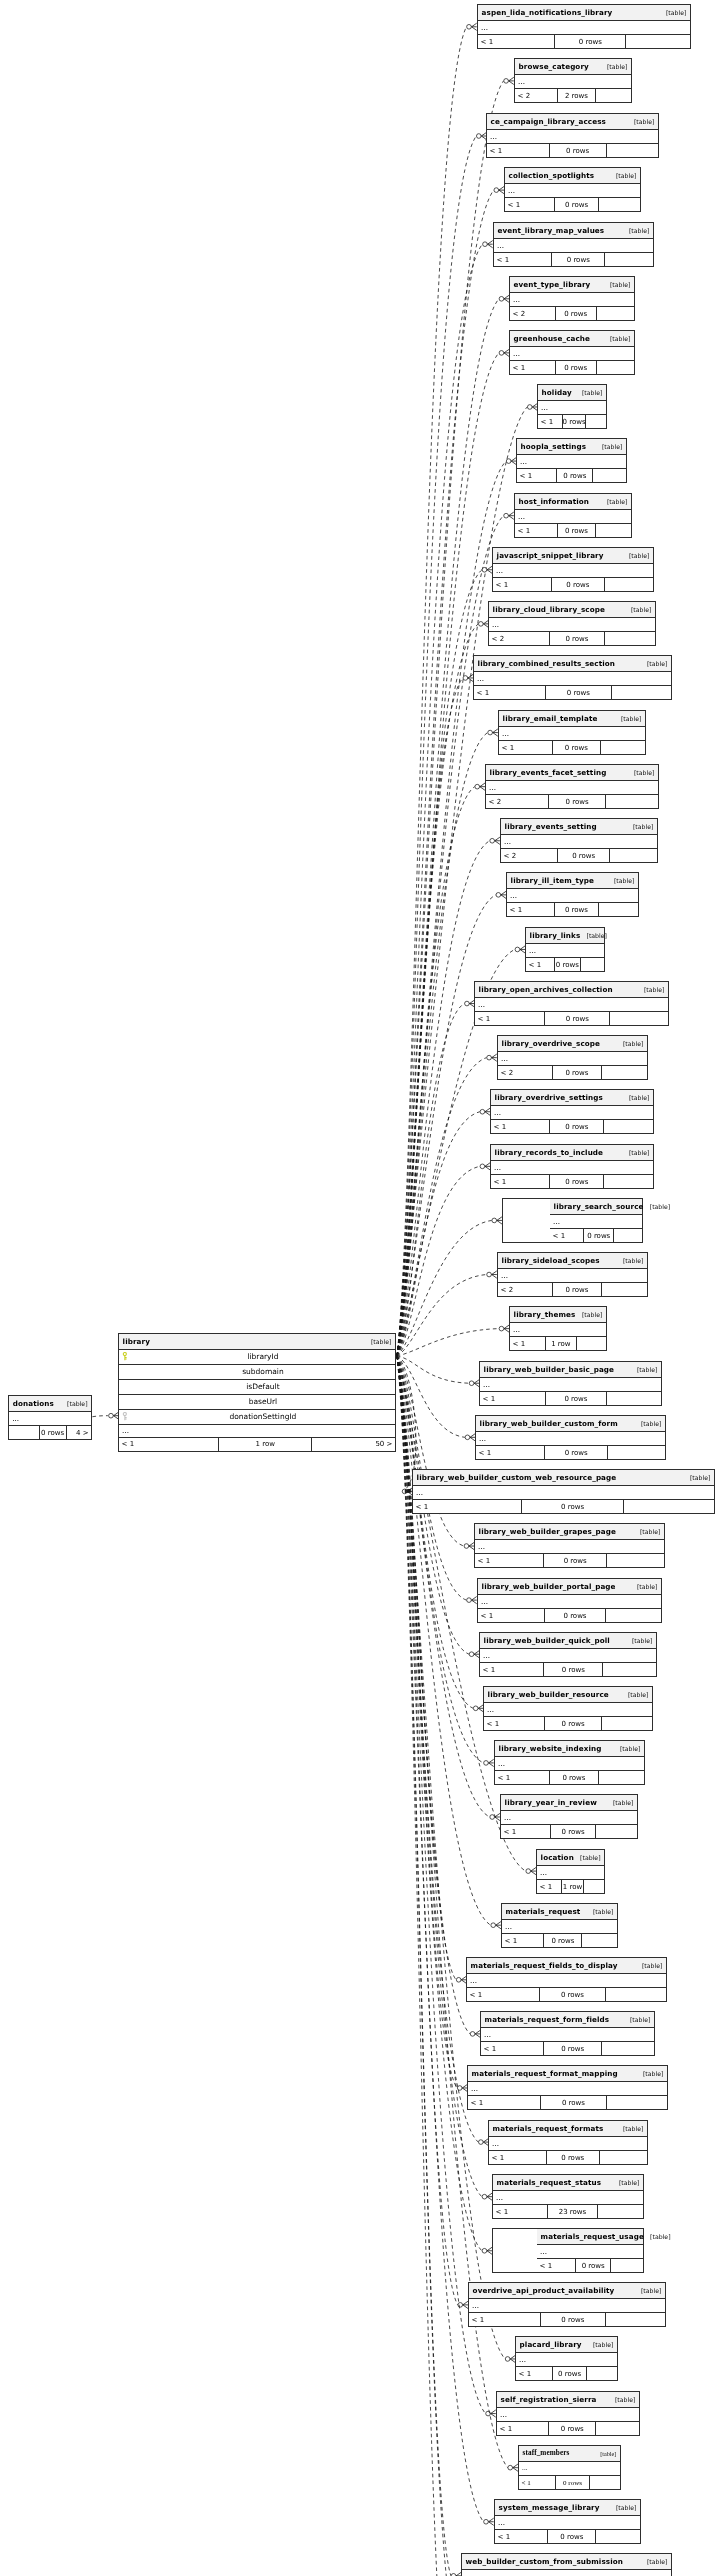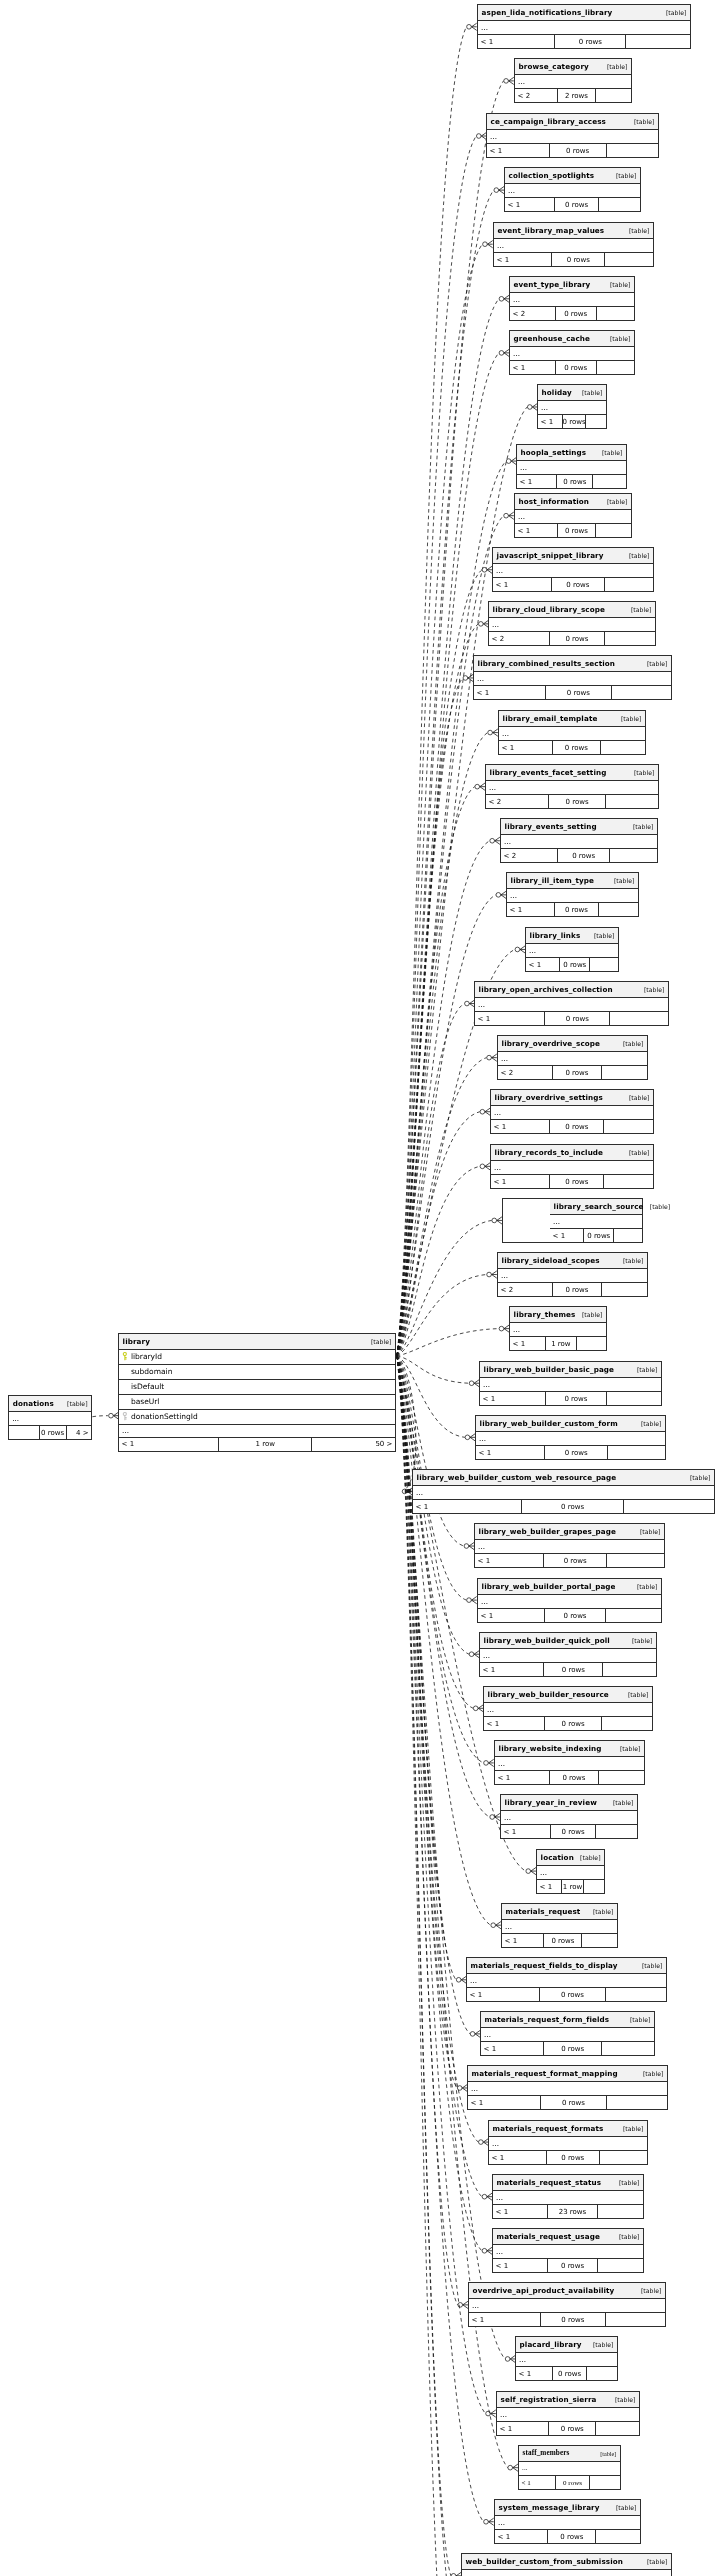--- a/index.html
+++ b/index.html
@@ -5,21 +5,21 @@
   html,body{margin:0;padding:0;background:#ffffff;}
   #diagram{position:relative;width:718px;height:2768px;background:#fff;
     font-family:"DejaVu Sans","Liberation Sans",sans-serif;color:#000;overflow:hidden;}
   svg.wires{position:absolute;left:0;top:0;z-index:1;pointer-events:none;}
   .tbl{position:absolute;z-index:2;background:#fff;border:0.7px solid #2e2e2e;box-sizing:border-box;}
   .tbl-header{display:flex;justify-content:space-between;align-items:center;background:#f2f2f2;
     border-bottom:0.6px solid #2e2e2e;height:15.5px;padding:0 3.6px;box-sizing:border-box;white-space:nowrap;}
   .tbl-name{font-weight:bold;font-size:7.2px;letter-spacing:0.1px;}
   .tbl-badge{font-size:6.2px;padding-left:6.2px;color:#111;}
   .col-row{display:flex;align-items:center;height:15px;border-bottom:0.5px solid #2e2e2e;
-    padding:0 0 0 3.1px;font-size:7.5px;box-sizing:border-box;}
+    padding:0 0 0 3.1px;font-size:7.5px;box-sizing:border-box;text-align:center;}
   .key-slot{width:8.8px;display:inline-flex;align-items:center;flex:0 0 8.8px;}
   .col-name{flex:1 1 auto;overflow:hidden;white-space:nowrap;}
   .dots-row{height:14.4px;display:flex;align-items:center;border-bottom:0.5px solid #2e2e2e;
     padding:0 3.1px;font-size:7.2px;box-sizing:border-box;}
   .tbl.main .dots-row{height:13px;}
   .stats{display:flex;height:13.4px;font-size:7px;box-sizing:border-box;}
   .stat{display:flex;align-items:center;padding:0 2.6px;box-sizing:border-box;overflow:hidden;white-space:nowrap;}
   .stat.c1{flex:0 0 36%;}
   .stat.c2{flex:0 0 34%;justify-content:center;border-left:0.5px solid #2e2e2e;border-right:0.5px solid #2e2e2e;}
   .stat.c3{flex:1 1 auto;justify-content:flex-end;}
@@ -172,21 +172,21 @@
         <span class="tbl-name">holiday</span>
         <span class="tbl-badge">[table]</span>
       </div>
       <div class="dots-row">...</div>
       <div class="stats">
         <span class="stat c1">&lt; 1</span>
         <span class="stat c2">0 rows</span>
         <span class="stat c3"></span>
       </div>
     </div>
-    <div class="tbl" style="left: 516px; top: 438px; width: 111px; margin-top: 6px;">
+    <div class="tbl" style="left: 516px; top: 438px; width: 111px;">
       <div class="tbl-header">
         <span class="tbl-name">hoopla_settings</span>
         <span class="tbl-badge">[table]</span>
       </div>
       <div class="dots-row">...</div>
       <div class="stats">
         <span class="stat c1">&lt; 1</span>
         <span class="stat c2">0 rows</span>
         <span class="stat c3"></span>
       </div>
@@ -280,21 +280,21 @@
         <span class="tbl-name">library_ill_item_type</span>
         <span class="tbl-badge">[table]</span>
       </div>
       <div class="dots-row">...</div>
       <div class="stats">
         <span class="stat c1">&lt; 1</span>
         <span class="stat c2">0 rows</span>
         <span class="stat c3"></span>
       </div>
     </div>
-    <div class="tbl" style="left: 525px; top: 927px; width: 94px;">
+    <div class="tbl" style="left: 525px; top: 927px; width: 80px;">
       <div class="tbl-header">
         <span class="tbl-name">library_links</span>
         <span class="tbl-badge">[table]</span>
       </div>
       <div class="dots-row">...</div>
       <div class="stats">
         <span class="stat c1">&lt; 1</span>
         <span class="stat c2">0 rows</span>
         <span class="stat c3"></span>
       </div>
@@ -568,21 +568,21 @@
         <span class="tbl-name">materials_request_status</span>
         <span class="tbl-badge">[table]</span>
       </div>
       <div class="dots-row">...</div>
       <div class="stats">
         <span class="stat c1">&lt; 1</span>
         <span class="stat c2">23 rows</span>
         <span class="stat c3"></span>
       </div>
     </div>
-    <div class="tbl" style="left: 492px; top: 2228px; width: 152px;">
+    <div class="tbl" style="left: 492px; top: 2228px; width: 152px; padding-left: 44px;">
       <div class="tbl-header">
         <span class="tbl-name">materials_request_usage</span>
         <span class="tbl-badge">[table]</span>
       </div>
       <div class="dots-row">...</div>
       <div class="stats">
         <span class="stat c1">&lt; 1</span>
         <span class="stat c2">0 rows</span>
         <span class="stat c3"></span>
       </div>

